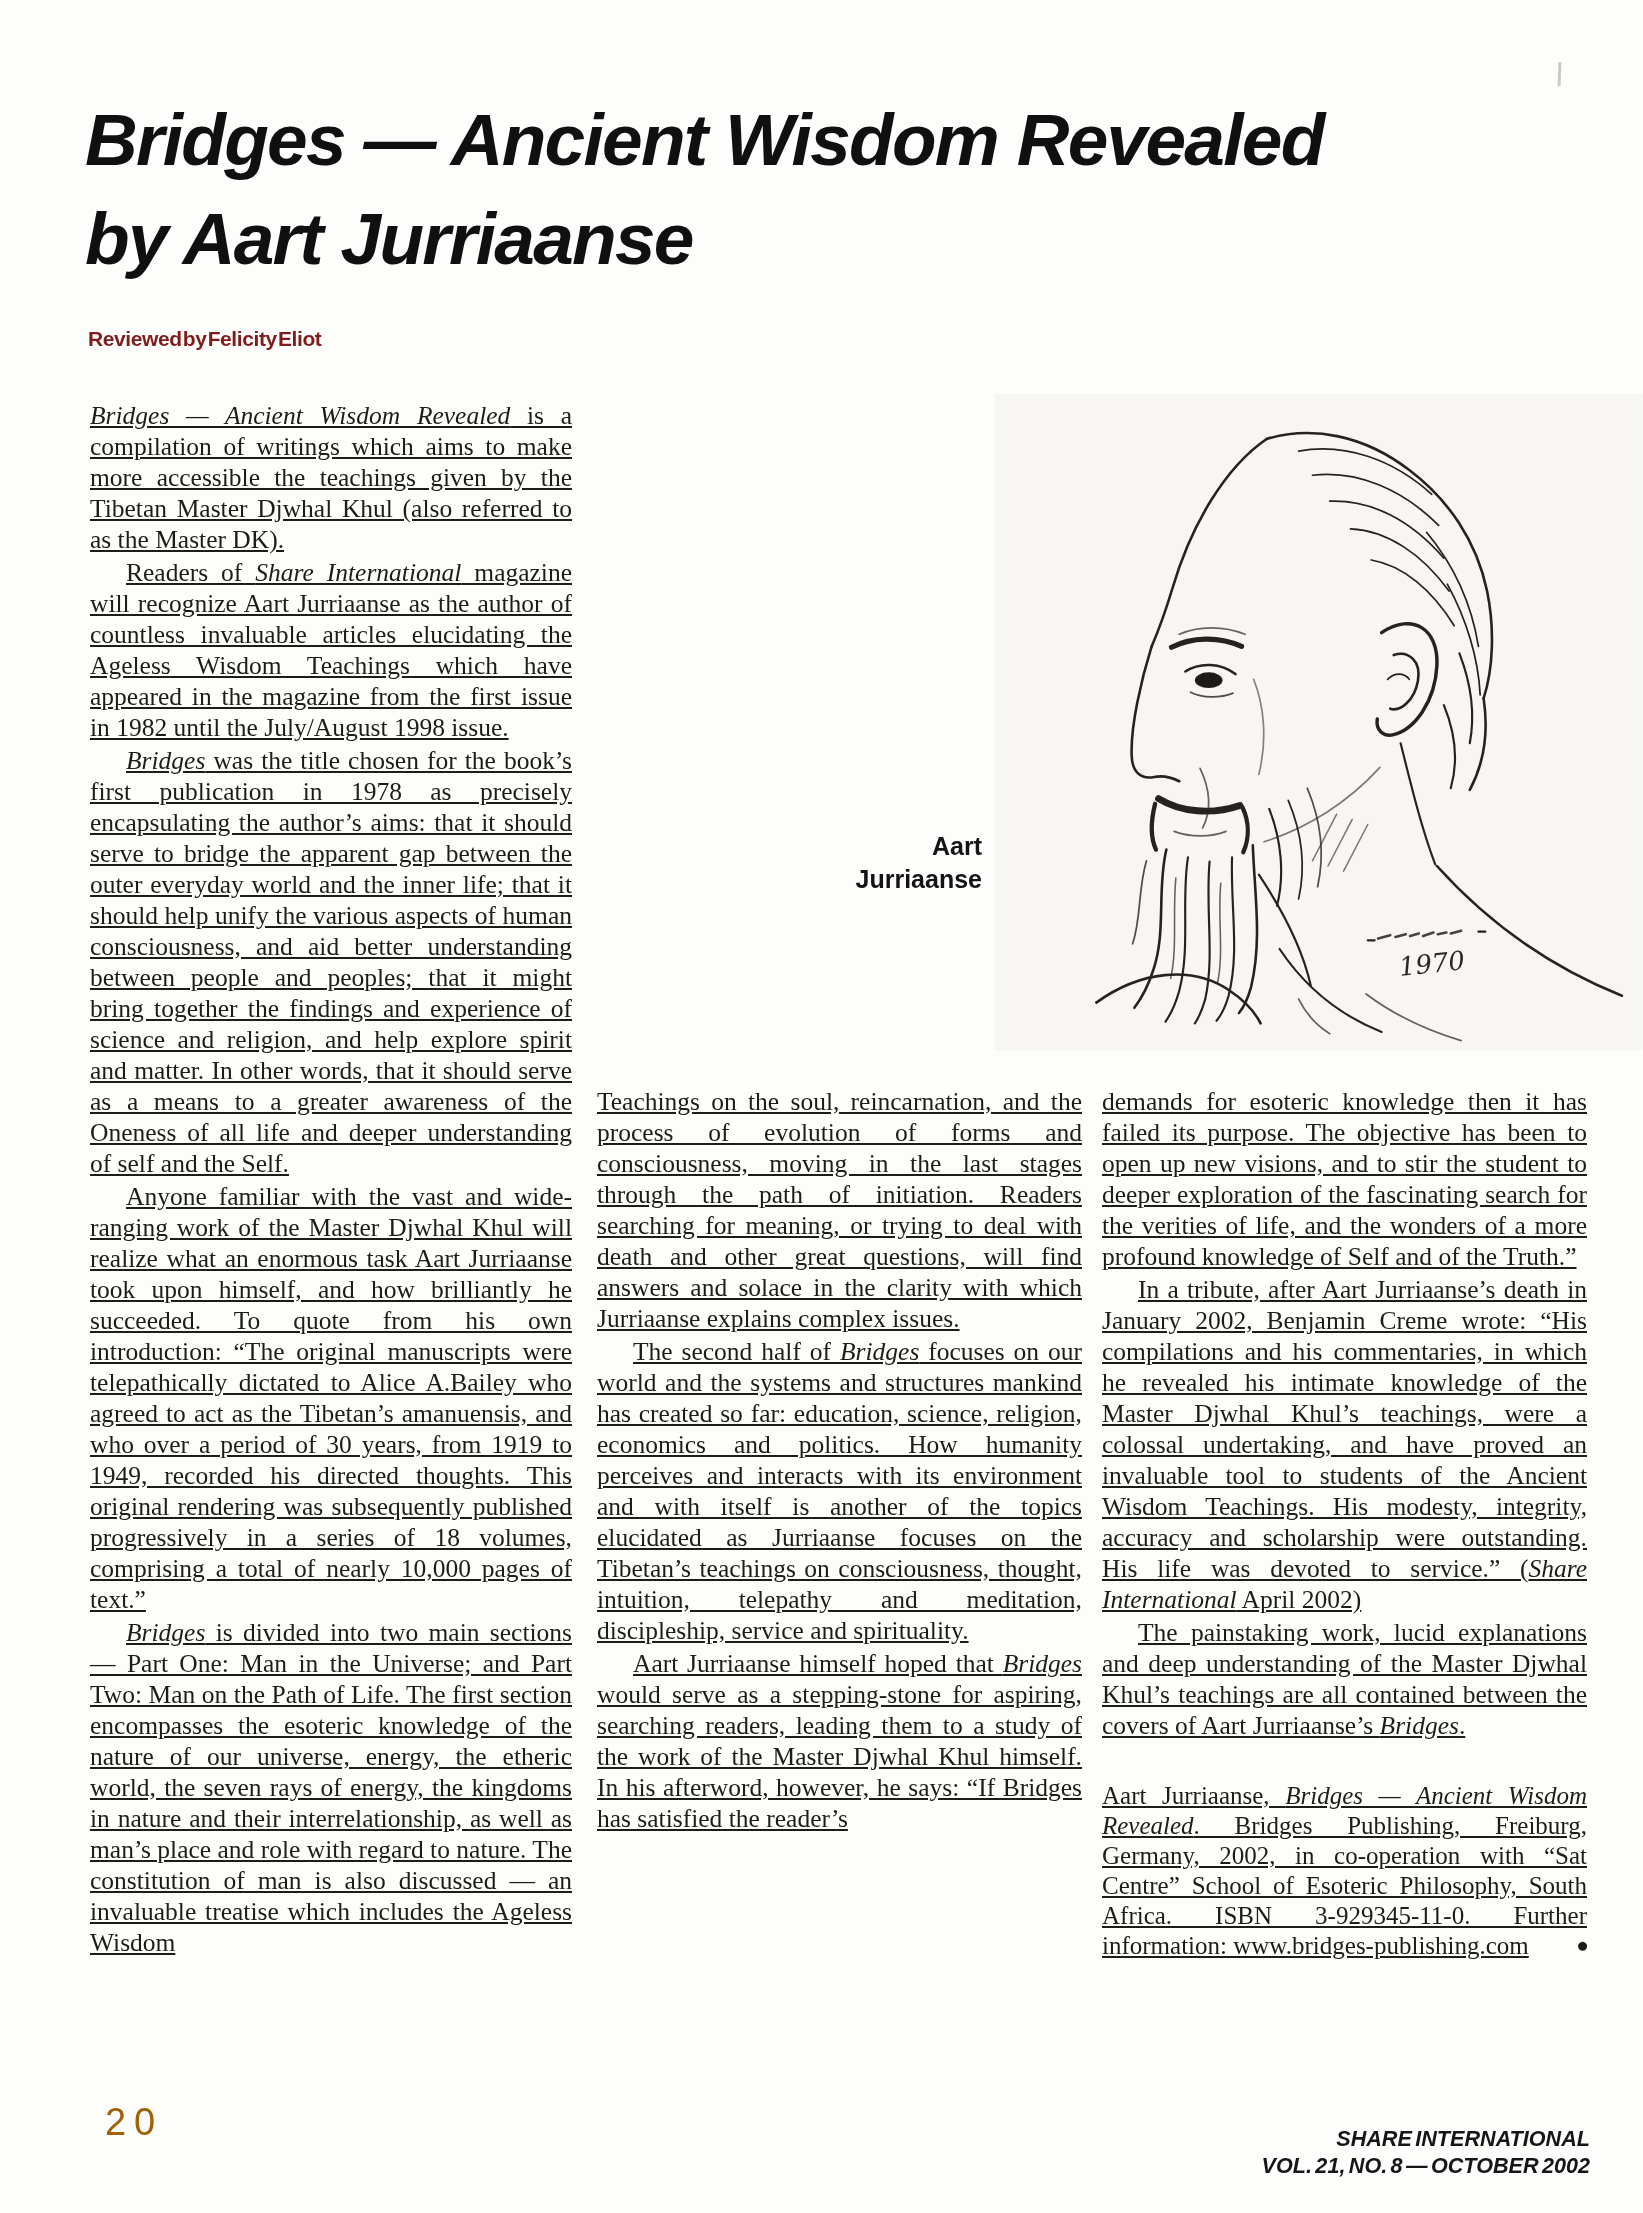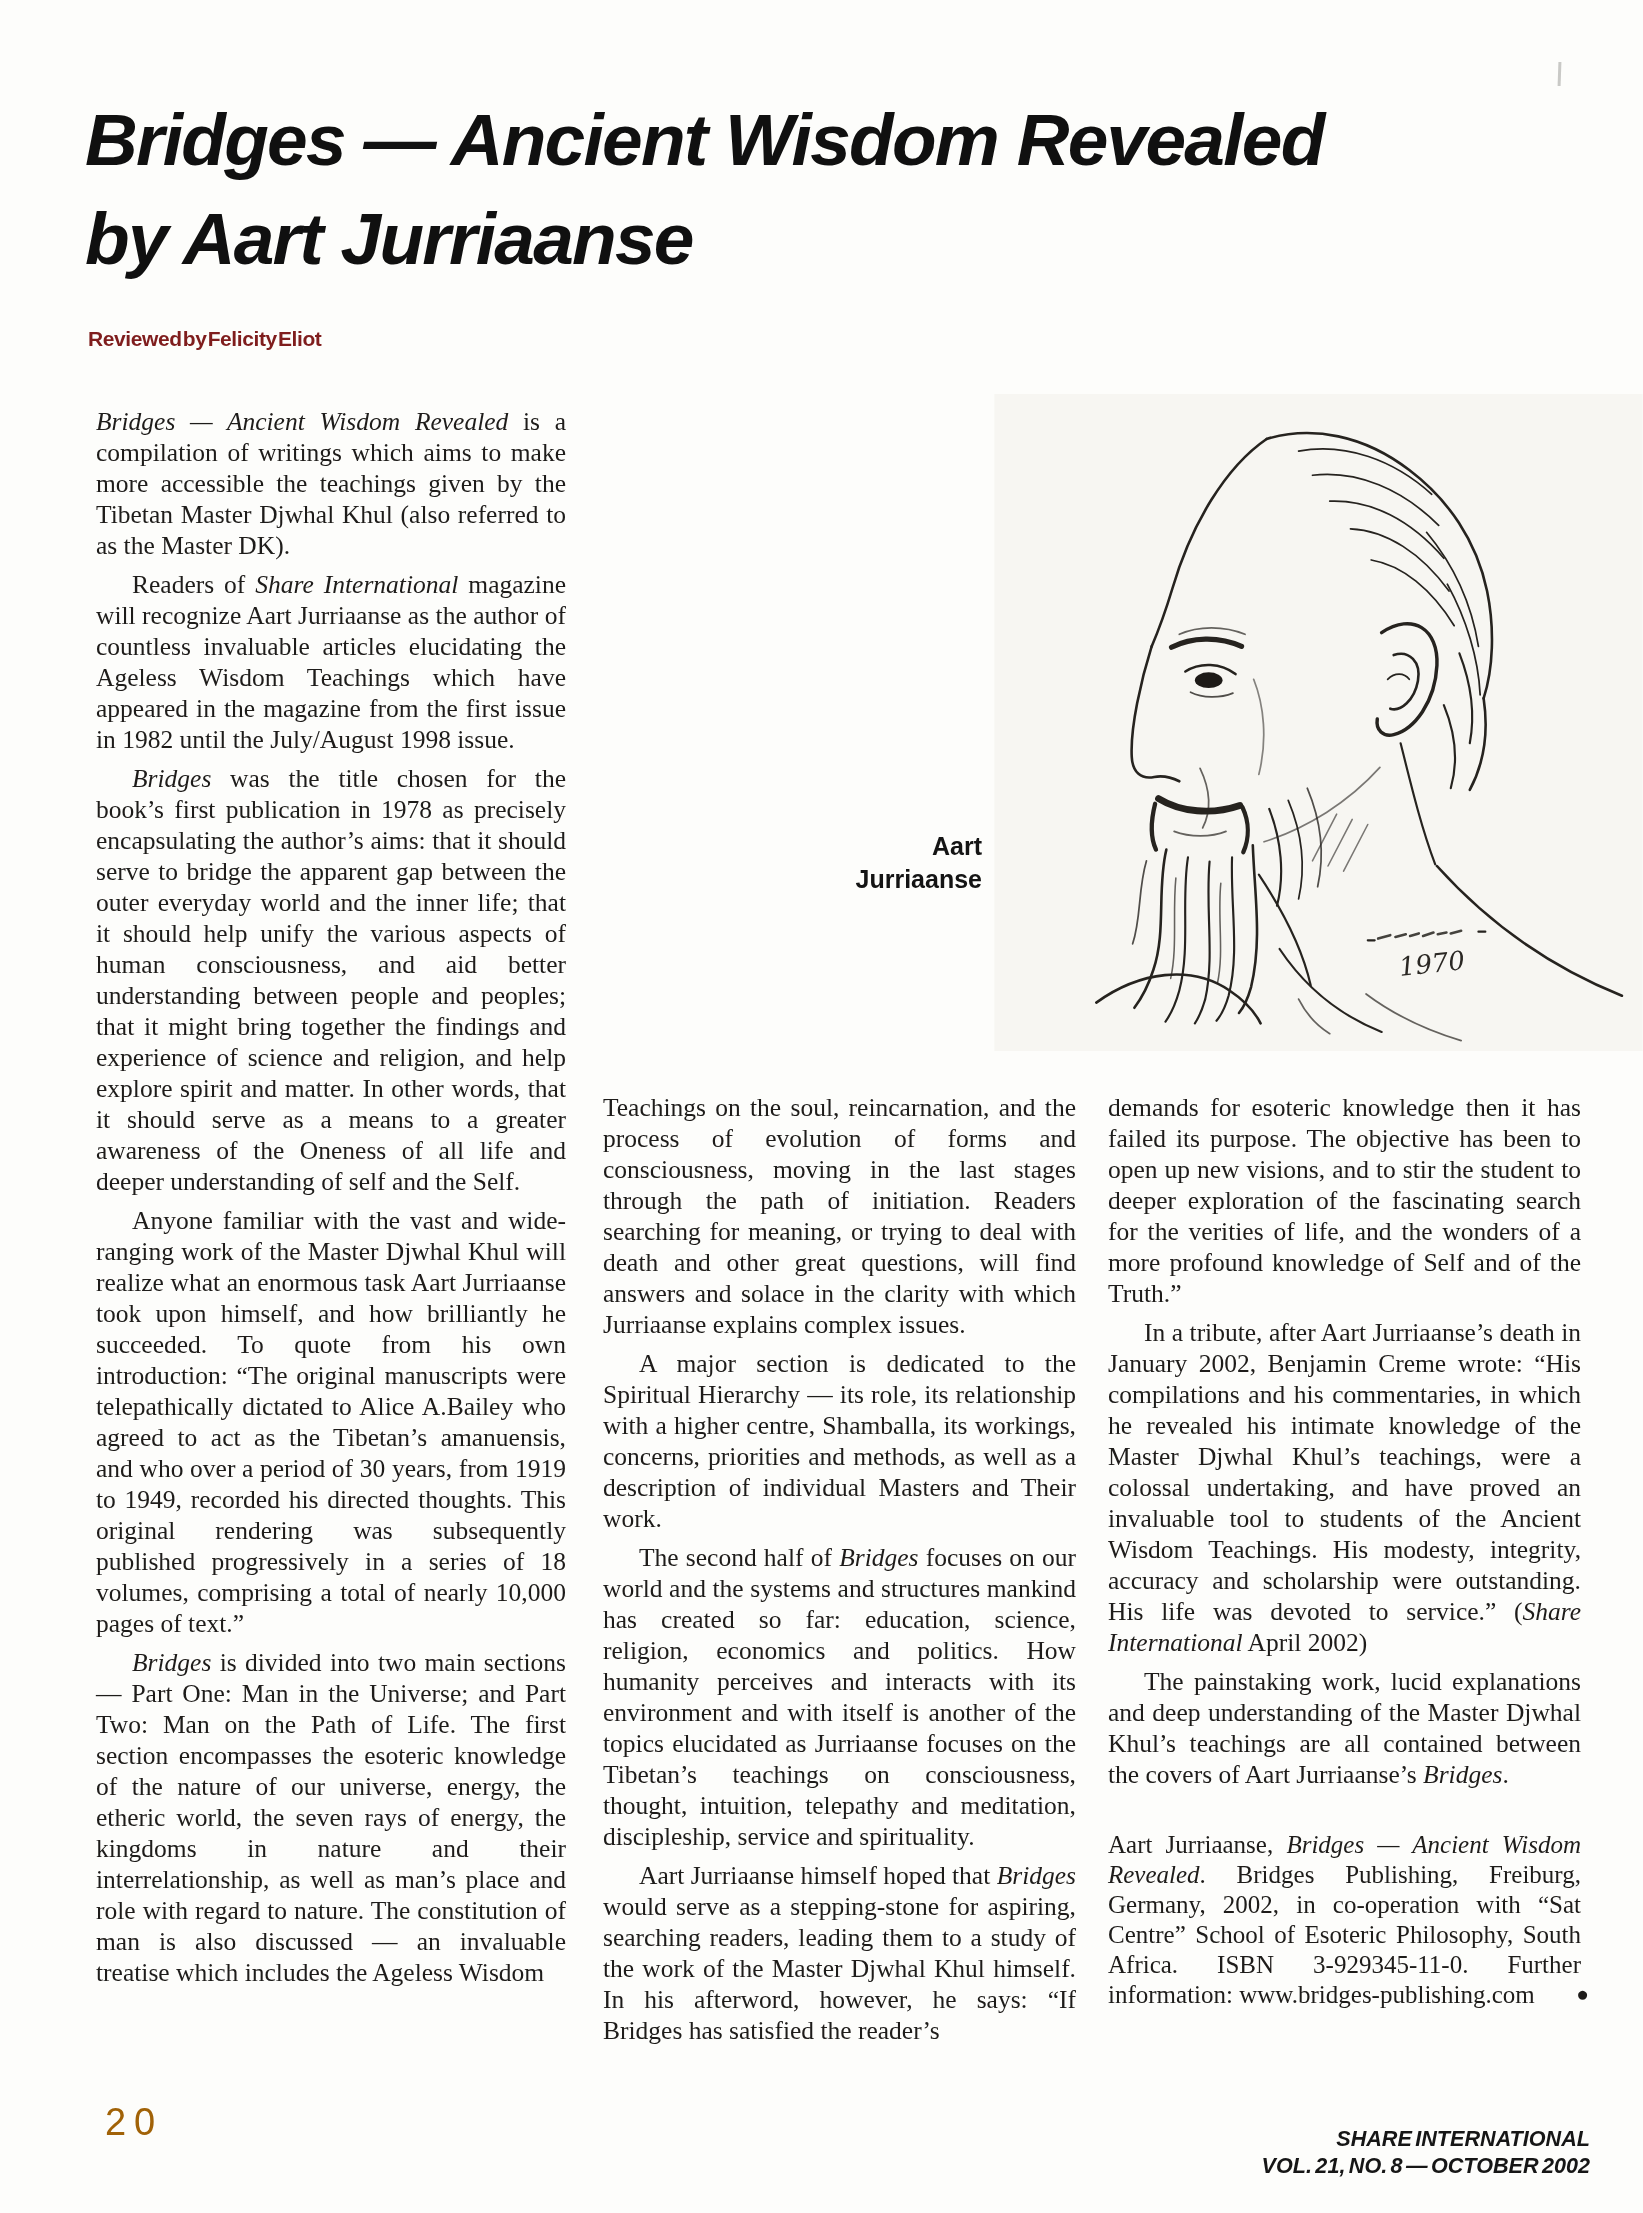--- a/index.html
+++ b/index.html
@@ -19,21 +19,21 @@
     position:absolute;left:88px;top:327px;
     font-family:"Liberation Sans", sans-serif;
     font-weight:bold;font-size:21px;letter-spacing:-0.4px;word-spacing:-4.3px;color:#7f1d1d;
   }
   
   .col{
     position:absolute;
     font-size:25.5px;line-height:31px;text-align:justify;
     hyphens:auto;-webkit-hyphens:auto;
   }
-  .col p{margin:8px;}
+  .col p{margin:2px;text-decoration:underline;}
   .col p.indent{text-indent:36px;}
   em{font-style:italic;}
   .col-left{left:88px;top:398px;width:486px;}
   .col-mid{left:595px;top:1084px;width:489px;}
   .col-right{left:1100px;top:1084px;width:489px;}
   .biblio{margin-top:40px;position:relative;font-size:25px;line-height:30px;}
   .endbullet{position:absolute;right:0;bottom:5.2px;font-size:21px;line-height:21px;}
   
   .portrait{position:absolute;left:994px;top:394px;width:649px;height:657px;margin:0;}
   .portrait svg{width:100%;height:100%;display:block;}
@@ -144,21 +144,20 @@
       </g>
       <text class="sig-year" x="468" y="672" transform="rotate(-6 480 660)">1970</text>
     </svg>
   </figure>
 
   <div class="caption">Aart
 Jurriaanse</div>
 
   <div class="col col-mid">
       <p class="para"><span>Teachings on the soul, reincarnation, and the process of evolution of forms and consciousness, moving in the last stages through the path of initiation. Readers searching for meaning, or trying to deal with death and other great questions, will find answers and solace in the clarity with which Jurriaanse explains complex issues.</span></p>
-      <p class="para indent"><span>A major section is dedicated to the Spiritual Hierarchy — its role, its relationship with a higher centre, Shamballa, its workings, concerns, priorities and methods, as well as a description of individual Masters and Their work.</span></p>
       <p class="para indent"><span>The second half of </span><em>Bridges</em><span> focuses on our world and the systems and structures mankind has created so far: education, science, religion, economics and politics. How humanity perceives and interacts with its environment and with itself is another of the topics elucidated as Jurriaanse focuses on the Tibetan’s teachings on consciousness, thought, intuition, telepathy and meditation, discipleship, service and spirituality.</span></p>
       <p class="para indent"><span>Aart Jurriaanse himself hoped that </span><em>Bridges</em><span> would serve as a stepping-stone for aspiring, searching readers, leading them to a study of the work of the Master Djwhal Khul himself. In his afterword, however, he says: “If Bridges has satisfied the reader’s</span></p>
     </div>
 
   <div class="col col-right">
     <div>
         <p class="para"><span>demands for esoteric knowledge then it has failed its purpose. The objective has been to open up new visions, and to stir the student to deeper exploration of the fascinating search for the verities of life, and the wonders of a more profound knowledge of Self and of the Truth.”</span></p>
         <p class="para indent"><span>In a tribute, after Aart Jurriaanse’s death in January 2002, Benjamin Creme wrote: “His compilations and his commentaries, in which he revealed his intimate knowledge of the Master Djwhal Khul’s teachings, were a colossal undertaking, and have proved an invaluable tool to students of the Ancient Wisdom Teachings. His modesty, integrity, accuracy and scholarship were outstanding. His life was devoted to service.” (</span><em>Share International</em><span> April 2002)</span></p>
         <p class="para indent"><span>The painstaking work, lucid explanations and deep understanding of the Master Djwhal Khul’s teachings are all contained between the covers of Aart Jurriaanse’s </span><em>Bridges</em><span>.</span></p>
       </div>

